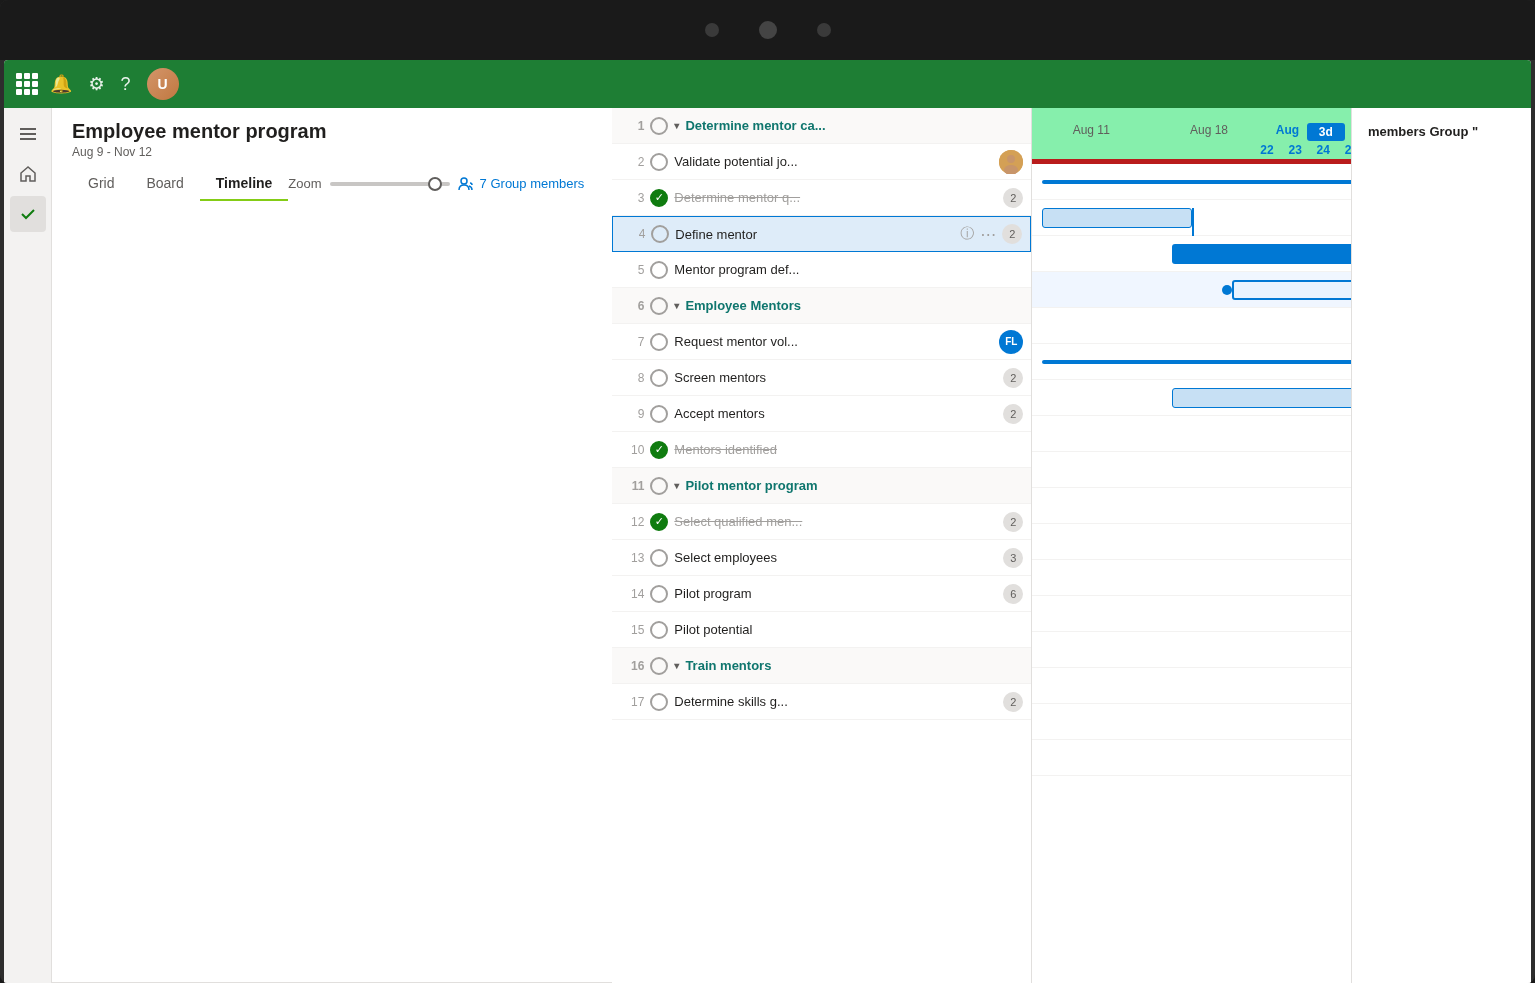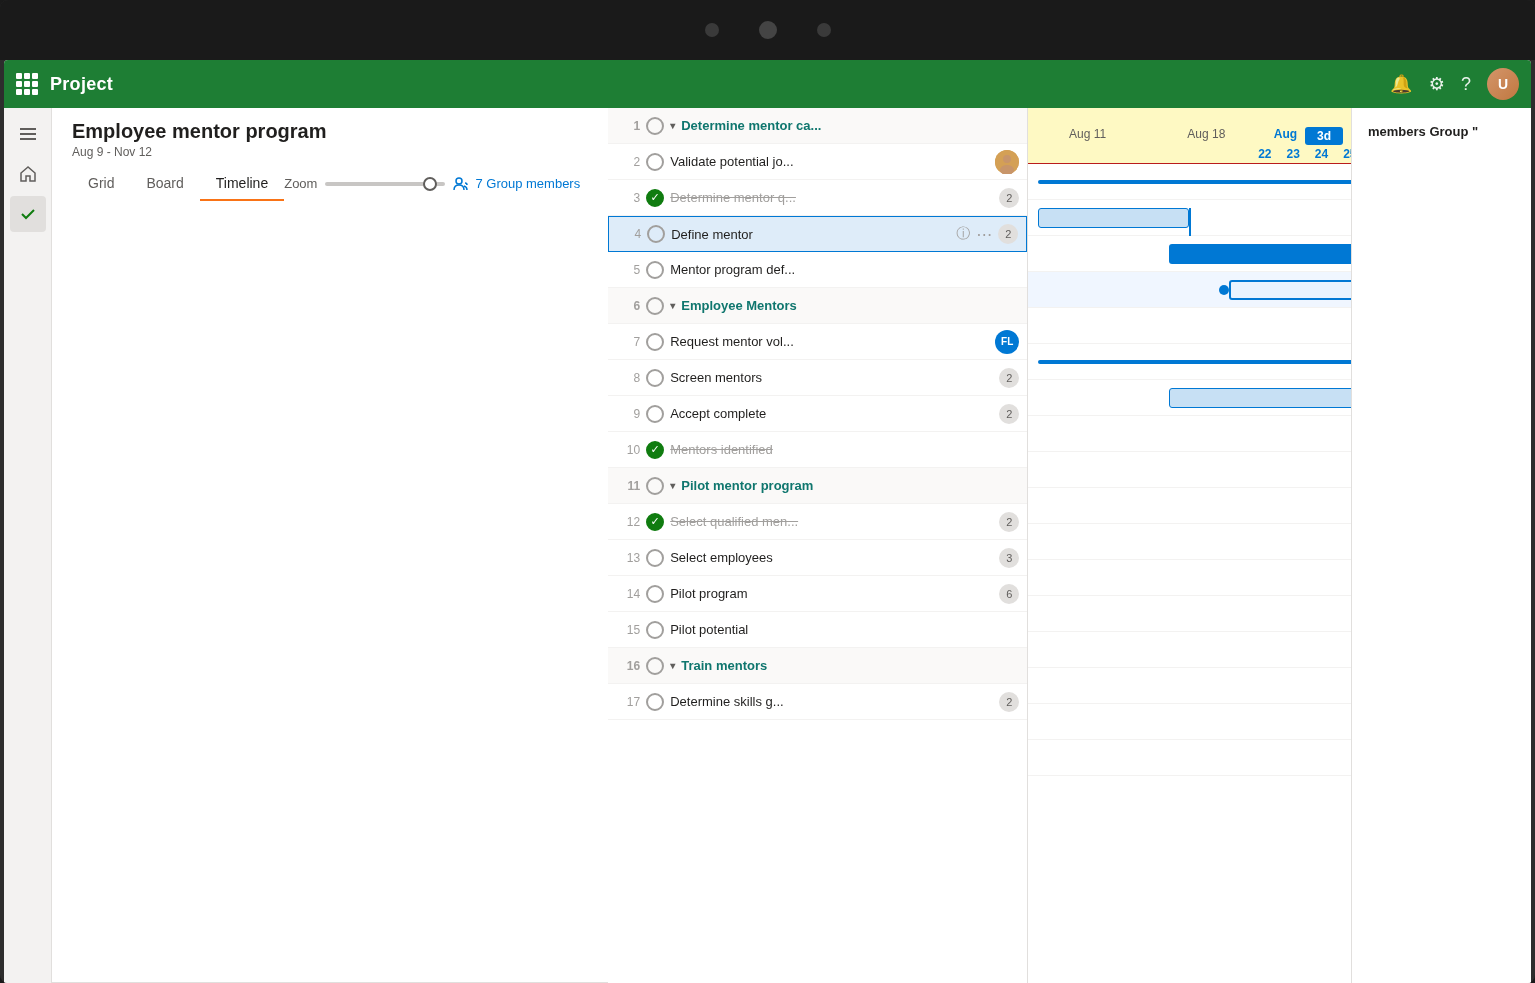--- a/index.html
+++ b/index.html
@@ -154,22 +154,22 @@
     .tab {
       padding: 8px 16px;
       font-size: 14px;
       color: #605e5c;
       cursor: pointer;
       border-bottom: 2px solid transparent;
       margin-bottom: -1px;
     }
     .tab.active {
       color: #201f1e;
-      font-weight: 400;
-      border-bottom: 2px solid #f97316;
+      font-weight: 700;
+      border-bottom: 2px solid #84cc16;
     }
     .tabs-spacer { flex: 1; }
     .zoom-control {
       display: flex;
       align-items: center;
       gap: 8px;
       font-size: 13px;
       color: #605e5c;
     }
     .zoom-slider {
@@ -297,22 +297,22 @@
 
     
     .timeline-area {
       flex: 1;
       overflow: hidden;
       position: relative;
       background: #fff;
     }
     .timeline-header {
       height: 56px;
-      background: #fef9c3;
-      border-bottom: 1px solid #b91c1c;
+      background: #86efac;
+      border-bottom: 5px solid #b91c1c;
       display: flex;
       align-items: flex-end;
       position: relative;
     }
 
     
     .gantt-body {
       position: relative;
       overflow-y: auto;
       height: calc(100% - 56px);
@@ -375,21 +375,20 @@
         <div class="waffle-dot"></div>
         <div class="waffle-dot"></div>
         <div class="waffle-dot"></div>
         <div class="waffle-dot"></div>
         <div class="waffle-dot"></div>
         <div class="waffle-dot"></div>
         <div class="waffle-dot"></div>
         <div class="waffle-dot"></div>
         <div class="waffle-dot"></div>
       </div>
-      <span class="app-title">Project</span>
       <div class="top-nav-icons">
         <span class="nav-icon">🔔</span>
         <span class="nav-icon">⚙</span>
         <span class="nav-icon">?</span>
         <div class="avatar">
           <div class="avatar-inner">U</div>
         </div>
       </div>
     </div>
 
@@ -505,21 +504,21 @@
             <div class="task-row">
               <span class="row-num">8</span>
               <div class="status-circle"></div>
               <span class="task-name">Screen mentors</span>
               <div class="badge">2</div>
             </div>
 
             <div class="task-row">
               <span class="row-num">9</span>
               <div class="status-circle"></div>
-              <span class="task-name">Accept complete</span>
+              <span class="task-name">Accept mentors</span>
               <div class="badge">2</div>
             </div>
 
             <div class="task-row">
               <span class="row-num">10</span>
               <div class="status-circle complete"></div>
               <span class="task-name strikethrough">Mentors identified</span>
             </div>
 
             <div class="task-row group-header">

